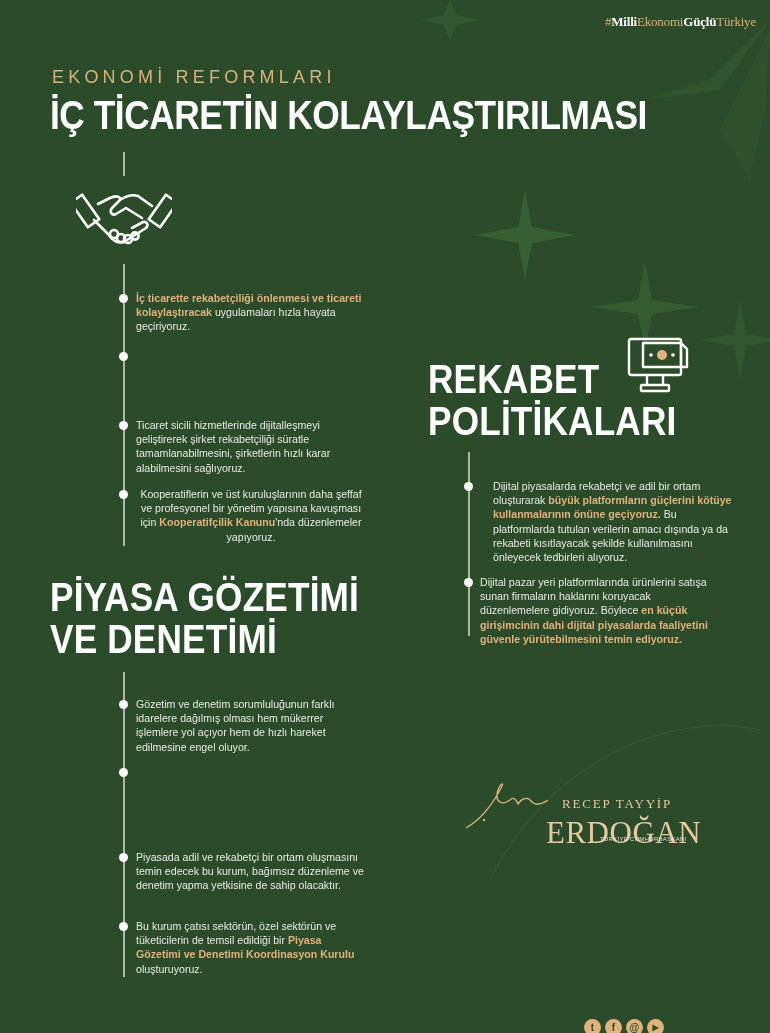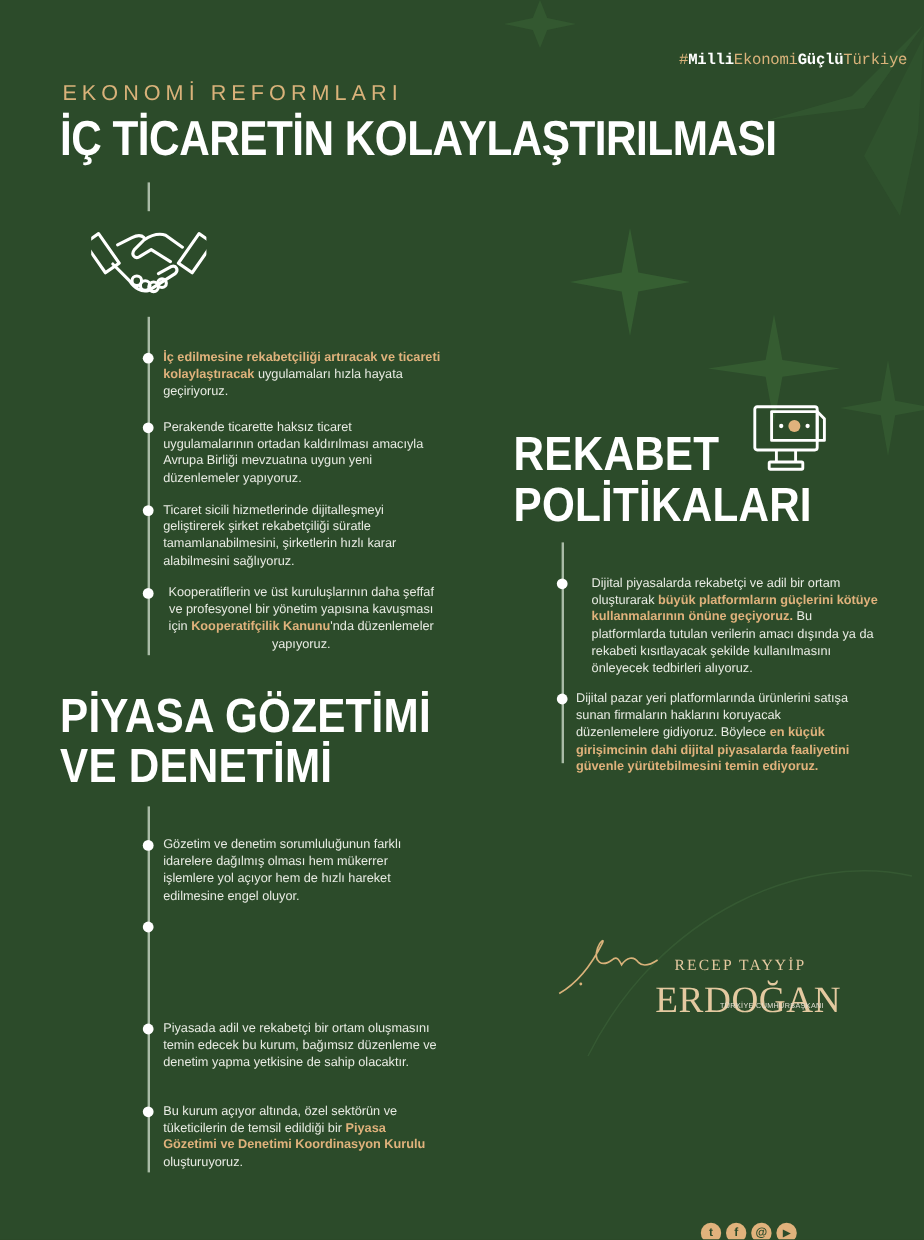--- a/index.html
+++ b/index.html
@@ -1,19 +1,19 @@
 <!DOCTYPE html>
 <html><head>
 <meta charset="utf-8">
 <style>
   html,body{margin:0;padding:0;}
   body{width:770px;height:1033px;overflow:hidden;background:#2b4a2a;font-family:"DejaVu Sans","Liberation Sans",sans-serif;}
   .poster{position:relative;width:770px;height:1033px;background:#2c4b2a;overflow:hidden;}
   .bg-star{position:absolute;pointer-events:none;}
-  .hashtag{position:absolute;right:14px;top:14px;font-size:13px;font-family:Liberation Mono, monospace;letter-spacing:-0.2px;margin-top:28px;}
+  .hashtag{position:absolute;right:14px;top:14px;font-size:13px;font-family:Liberation Serif, serif;letter-spacing:-0.2px;}
   .hashtag .g{color:#d9b27a;}
   .hashtag .w{color:#ffffff;font-weight:bold;}
   .eyebrow{position:absolute;left:52px;top:67px;color:#d9b27a;font-size:18px;letter-spacing:4.2px;font-family:"Liberation Sans",sans-serif;}
   .main-title{position:absolute;left:50px;top:92px;color:#fff;font-family:"Liberation Sans",sans-serif;font-weight:bold;font-size:41px;letter-spacing:-0.5px;transform:scaleX(0.86);transform-origin:left top;white-space:nowrap;}
   .vline{position:absolute;width:2px;background:#a9bba6;}
   .dot{position:absolute;width:9px;height:9px;border-radius:50%;background:#fff;}
   .para{position:absolute;color:#e8ebe3;font-family:"Liberation Sans",sans-serif;font-size:10.6px;line-height:14.2px;}
   .para .hl{color:#e0b27c;font-weight:bold;}
   .section-title{position:absolute;color:#fff;font-family:"Liberation Sans",sans-serif;font-weight:bold;font-size:40px;line-height:42px;letter-spacing:0.2px;transform:scaleX(0.88);transform-origin:left top;white-space:nowrap;}
   .sig-name-top{position:absolute;left:562px;top:796px;color:#e4c9a0;font-family:"Liberation Serif",serif;font-size:13px;letter-spacing:1.8px;}
@@ -66,27 +66,24 @@
       <circle cx="38" cy="50" r="4"></circle>
       <circle cx="45" cy="54" r="4"></circle>
       <circle cx="52" cy="55" r="4"></circle>
       <circle cx="59" cy="52" r="3.6"></circle>
     </g>
   </svg>
   <div class="vline" style="left:123px;top:264px;height:282px;"></div>
 
   <div class="dot" style="left:119px;top:294px;"></div>
   <div class="para" style="left:136px;top:291px;width:240px;">
-    <span class="hl">İç edilmesine rekabetçiliği artıracak ve ticareti kolaylaştıracak</span><span> uygulamaları hızla hayata geçiriyoruz.</span>
+    <span class="hl">İç ticarette rekabetçiliği önlenmesi ve ticareti kolaylaştıracak</span><span> uygulamaları hızla hayata geçiriyoruz.</span>
   </div>
 
   <div class="dot" style="left:119px;top:352px;"></div>
-  <div class="para" style="left:136px;top:349px;width:232px;">
-    <span>Perakende ticarette haksız ticaret uygulamalarının ortadan kaldırılması amacıyla Avrupa Birliği mevzuatına uygun yeni düzenlemeler yapıyoruz.</span>
-  </div>
 
   <div class="dot" style="left:119px;top:421px;"></div>
   <div class="para" style="left:136px;top:418px;width:225px;">
     <span>Ticaret sicili hizmetlerinde dijitalleşmeyi geliştirerek şirket rekabetçiliği süratle tamamlanabilmesini, şirketlerin hızlı karar alabilmesini sağlıyoruz.</span>
   </div>
 
   <div class="dot" style="left:119px;top:490px;"></div>
   <div class="para" style="left:136px;top:487px;width:230px;text-align:center;">
     <span>Kooperatiflerin ve üst kuruluşlarının daha şeffaf ve profesyonel bir yönetim yapısına kavuşması için </span><span class="hl">Kooperatifçilik Kanunu</span><span>'nda düzenlemeler yapıyoruz.</span>
   </div>
@@ -134,21 +131,21 @@
 
   <div class="dot" style="left:119px;top:768px;"></div>
 
   <div class="dot" style="left:119px;top:853px;"></div>
   <div class="para" style="left:136px;top:850px;width:232px;">
     <span>Piyasada adil ve rekabetçi bir ortam oluşmasını temin edecek bu kurum, bağımsız düzenleme ve denetim yapma yetkisine de sahip olacaktır.</span>
   </div>
 
   <div class="dot" style="left:119px;top:922px;"></div>
   <div class="para" style="left:136px;top:919px;width:230px;">
-    <span>Bu kurum açıyor altında, özel sektörün ve tüketicilerin de temsil edildiği bir </span><span class="hl">Piyasa Gözetimi ve Denetimi Koordinasyon Kurulu</span><span> oluşturuyoruz.</span>
+    <span>Bu kurum çatısı sektörün, özel sektörün ve tüketicilerin de temsil edildiği bir </span><span class="hl">Piyasa Gözetimi ve Denetimi Koordinasyon Kurulu</span><span> oluşturuyoruz.</span>
   </div>
 
   <svg style="position:absolute;left:462px;top:776px;" width="90" height="56" viewBox="0 0 90 56">
     <path d="M4,52 C18,44 30,30 40,10 C42,6 38,8 36,14 C32,26 40,30 48,24 C52,20 54,24 56,28 C60,22 66,20 70,26 C74,30 80,28 86,24" stroke="#d9b27a" stroke-width="1.4" fill="none"></path>
     <circle cx="22" cy="44" r="1.2" fill="#d9b27a"></circle>
   </svg>
   <div class="sig-name-top">RECEP TAYYİP</div>
   <div class="sig-name">ERDOĞAN</div>
   <div class="sig-sub">TÜRKİYE CUMHURBAŞKANI</div>
 

